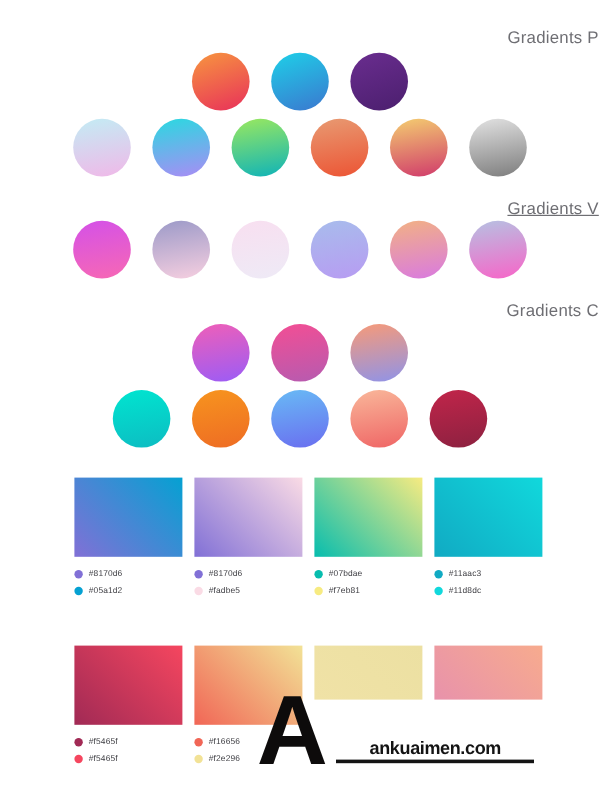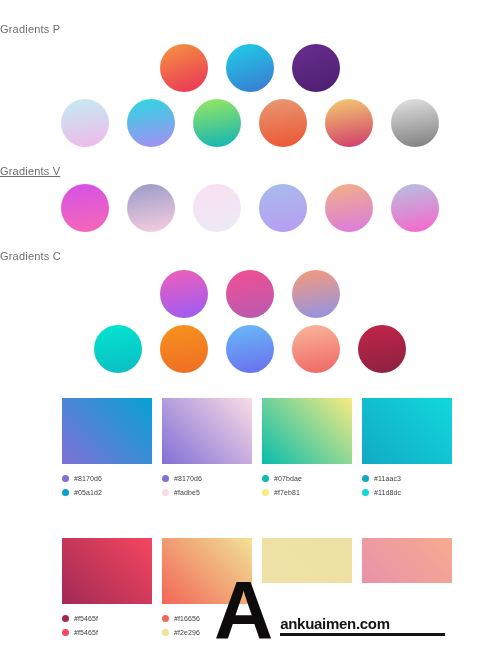--- a/index.html
+++ b/index.html
@@ -19,22 +19,22 @@
   .page {
     position: relative;
     width: 499px;
     height: 665px;
   }
 
   
   .section-title {
     position: absolute;
     width: 100%;
-    text-align: left;
-    font-size: 11px;
+    text-align: right;
+    font-size: 14px;
     color: #6e6e73;
     letter-spacing: 0.2px;
     font-family: "Liberation Sans", sans-serif;
   }
 
   
   .circle-row {
     position: absolute;
     display: flex;
     justify-content: center;
@@ -104,21 +104,21 @@
     font-size: 82px;
     line-height: 0.78;
     color: #0d0b0b;
     letter-spacing: -3px;
   }
   .wm-right {
     margin-left: 10px;
     margin-bottom: 6px;
     display: flex;
     flex-direction: column;
-    align-items: flex-start;
+    align-items: center;
   }
   .wm-domain {
     font-family: "Liberation Sans", sans-serif;
     font-weight: bold;
     font-size: 15px;
     color: #141414;
     letter-spacing: -0.3px;
     line-height: 1.05;
   }
   .wm-cn {

